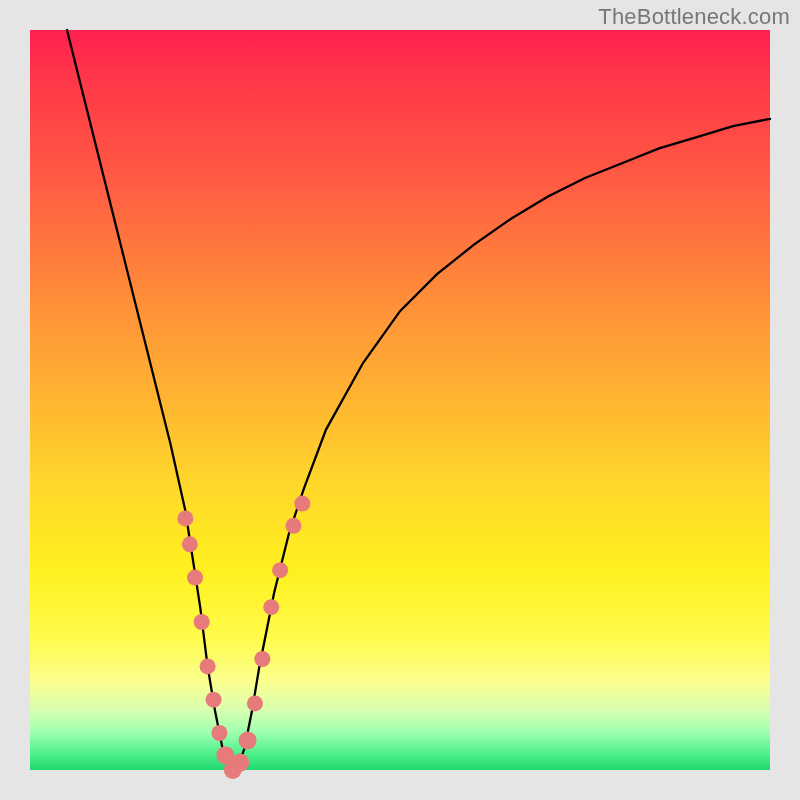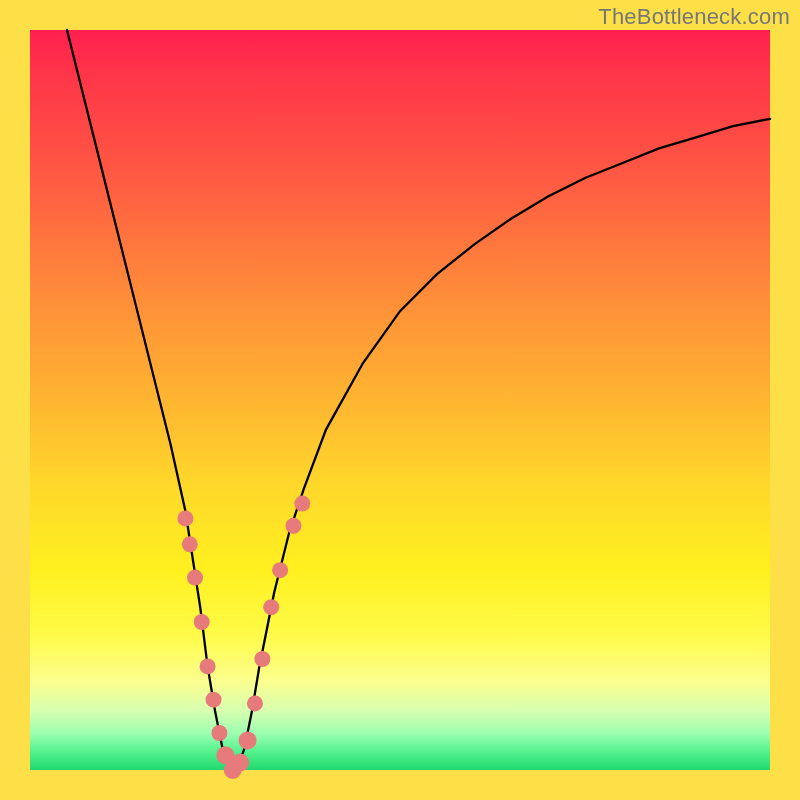--- a/index.html
+++ b/index.html
@@ -10,21 +10,21 @@
     overflow: hidden;
     background: #000;
     font-family: Arial, Helvetica, sans-serif;
   }
   .frame {
     position: absolute;
     left: 0;
     top: 0;
     width: 800px;
     height: 800px;
-    background: #fde047;
+    background: #e5e5e5;
   }
   .plot {
     position: absolute;
     left: 30px;
     top: 30px;
     width: 740px;
     height: 740px;
     background: linear-gradient(to bottom,
       #ff1f4f 0%,
       #ff3549 6%,

